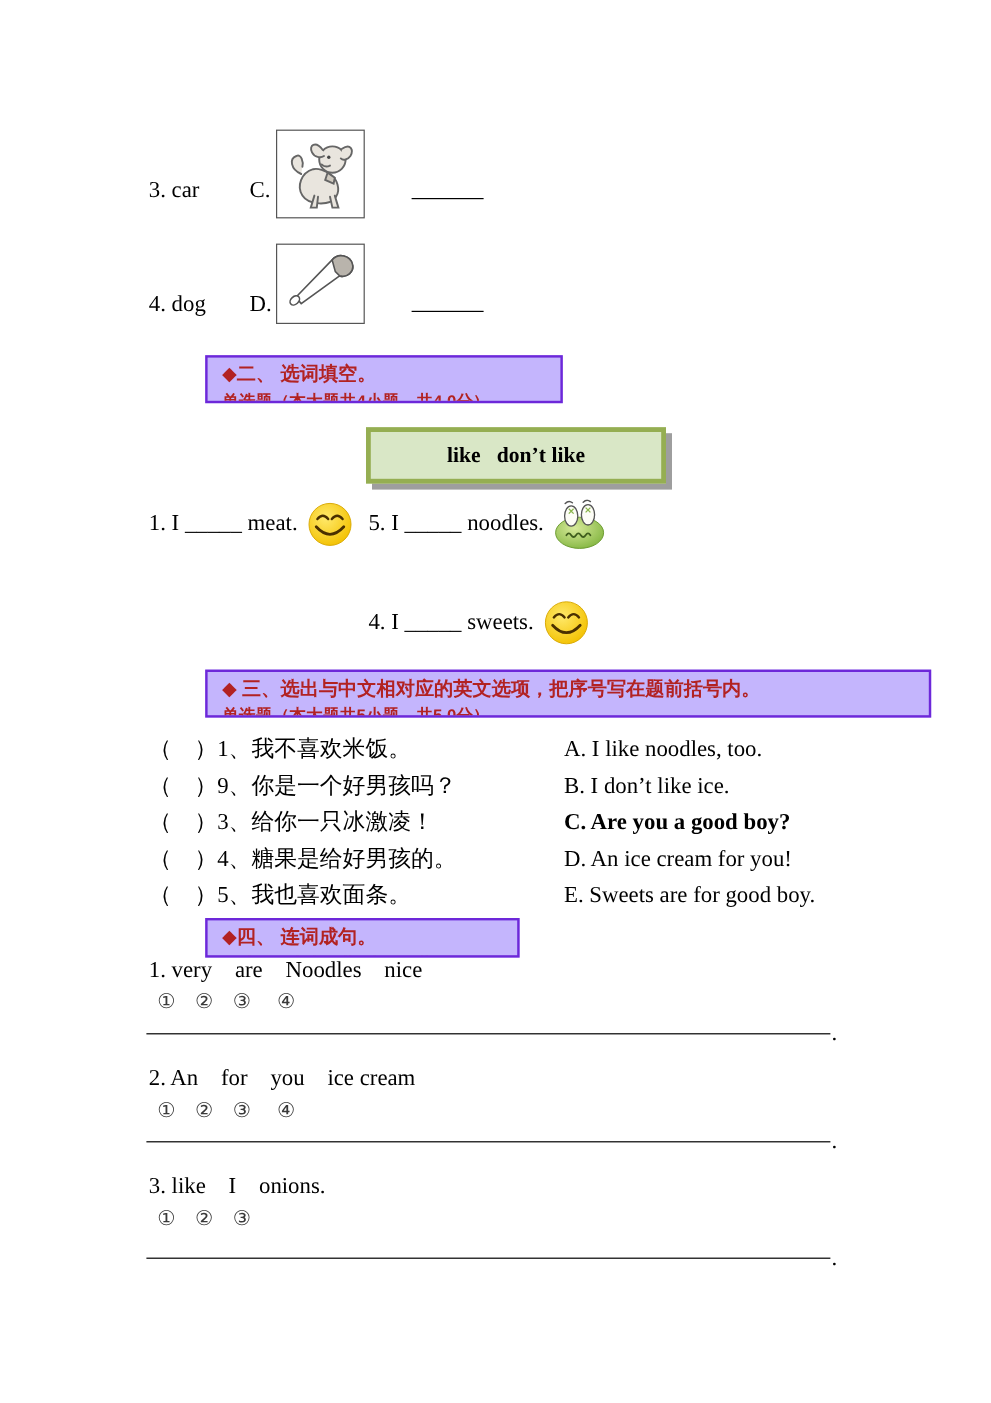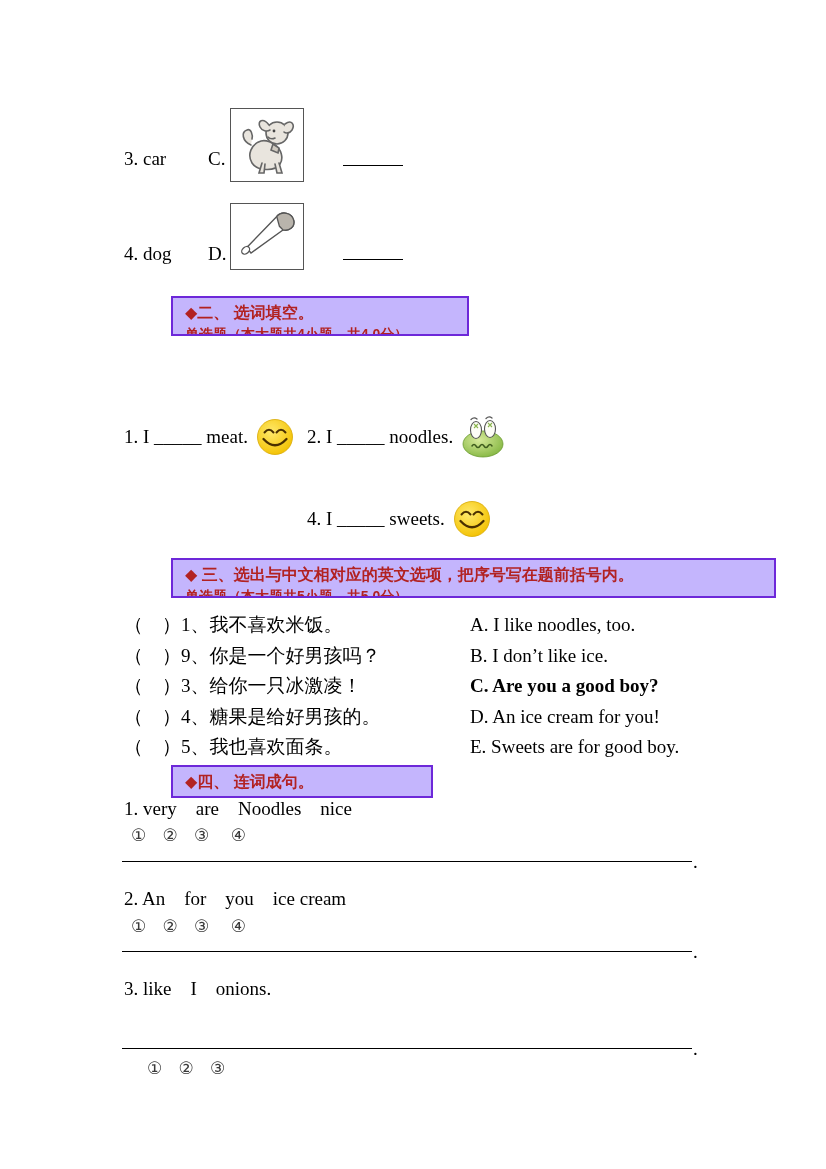--- a/index.html
+++ b/index.html
@@ -64,39 +64,42 @@
       </g>
     </svg>
   </div>
   <div class="abs blank-60" style="left:343px;top:258px;"></div>
 
   <div class="abs redbox" style="left:135px;top:296px;width:298px;height:40px;">
     <div class="ttl">◆二、 选词填空。</div>
     <div class="sub">单选题（本大题共4小题，共4.0分）</div>
   </div>
 
+  <div class="abs wordbank" style="left:305px;top:356px;width:250px;height:47px;">
+    <span class="wb-text">like   don’t like</span>
+  </div>
 
   <div class="abs fill" style="left:124px;top:416px;">
     <span class="txt">1. I _____ meat.</span>
     <svg width="40" height="40" viewBox="0 0 40 40">
       <defs>
           <radialGradient id="hy1" cx="40%" cy="35%" r="70%">
         <stop offset="0%" stop-color="#ffe96b"></stop>
             <stop offset="100%" stop-color="#f3c100"></stop>
           </radialGradient>
         </defs>
       <circle cx="20" cy="20" r="17.5" fill="url(#hy1)" stroke="#d8a800" stroke-width="0.8"></circle>
       <path d="M9.5 15.5 q4.5 -5.5 9 0" fill="none" stroke="#4a3000" stroke-width="2" stroke-linecap="round"></path>
       <path d="M21.5 15.5 q4.5 -5.5 9 0" fill="none" stroke="#4a3000" stroke-width="2" stroke-linecap="round"></path>
       <path d="M8.5 22 q11.5 12.5 23 0" fill="none" stroke="#4a3000" stroke-width="2.3" stroke-linecap="round"></path>
     </svg>
   </div>
 
   <div class="abs fill" style="left:307px;top:416px;">
-    <span class="txt">2. I _____ noodles.</span>
+    <span class="txt">5. I _____ noodles.</span>
     <svg width="46" height="42" viewBox="0 0 46 42">
       <defs>
           <radialGradient id="gr1" cx="40%" cy="35%" r="75%">
         <stop offset="0%" stop-color="#d7ea9a"></stop>
             <stop offset="100%" stop-color="#7fb33c"></stop>
           </radialGradient>
         </defs>
       <ellipse cx="23" cy="28" rx="20" ry="13" fill="url(#gr1)" stroke="#6a9a2e" stroke-width="0.8"></ellipse>
       <ellipse cx="16" cy="14" rx="5.5" ry="8.5" fill="#fdfdf6" stroke="#555" stroke-width="1.1"></ellipse>
       <ellipse cx="30" cy="13" rx="5.5" ry="8.5" fill="#fdfdf6" stroke="#555" stroke-width="1.1"></ellipse>
@@ -145,17 +148,17 @@
   <div class="abs circ" style="left:131px;top:825px;">①   ②   ③    ④</div>
   <div class="abs ansline" style="left:122px;top:861px;width:570px;"></div>
   <div class="abs txt" style="left:693px;top:850px;">.</div>
 
   <div class="abs txt pre" style="left:124px;top:887px;">2. An    for    you    ice cream</div>
   <div class="abs circ" style="left:131px;top:916px;">①   ②   ③    ④</div>
   <div class="abs ansline" style="left:122px;top:951px;width:570px;"></div>
   <div class="abs txt" style="left:693px;top:940px;">.</div>
 
   <div class="abs txt pre" style="left:124px;top:977px;">3. like    I    onions.</div>
-  <div class="abs circ" style="left:131px;top:1058px;margin-left:16px;">①   ②   ③</div>
+  <div class="abs circ" style="left:131px;top:1006px;">①   ②   ③</div>
   <div class="abs ansline" style="left:122px;top:1048px;width:570px;"></div>
   <div class="abs txt" style="left:693px;top:1037px;">.</div>
 
 </div>
 
 </body></html>

